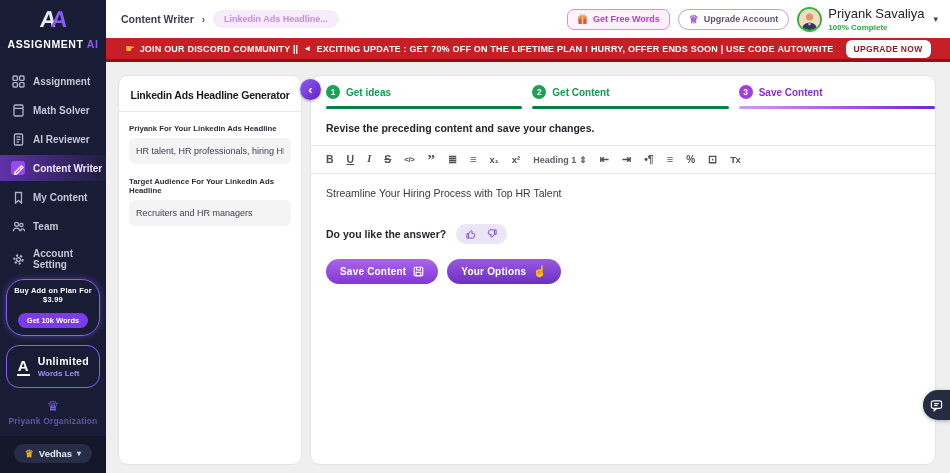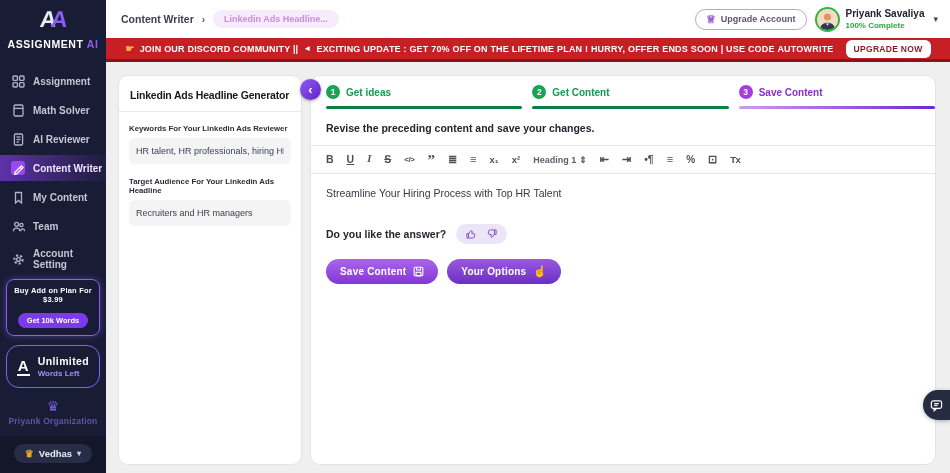--- a/index.html
+++ b/index.html
@@ -21,21 +21,21 @@
   .logo-text .suffix { color:#8b5cf6; }
 
   .nav { padding:10px 0 0; }
   .nav-item { display:flex; align-items:center; gap:8px; padding:6px 0 6px 11px; margin-bottom:3px;
     font-size:10px; font-weight:700; color:#c3c7d6; cursor:pointer; }
   .nav-icon { width:14px; height:14px; display:grid; place-items:center; color:#aeb3c6; flex-shrink:0; }
   .nav-item.active { background:linear-gradient(90deg, rgba(132,61,232,.65), rgba(132,61,232,.05)); color:#f0e7ff; }
   .nav-item.active .nav-icon { background:#9a48f0; border-radius:3px; color:#fff; }
   .sb-spacer { flex:1; }
 
-  .addon-box { margin:0 6px 9px; border:1px solid #8b5cf6; border-radius:8px; padding:6px 3px 7px;
+  .addon-box { margin:0 6px 9px; border:1px solid #8b5cf6; border-radius:18px; padding:6px 3px 7px;
     text-align:center; box-shadow:0 0 7px rgba(139,92,246,.45); }
   .addon-title { font-size:7.5px; font-weight:800; color:#fff; margin-bottom:5px; letter-spacing:.2px; }
   .addon-btn { display:inline-block; background:#7c3aed; color:#fff; font-size:7.5px; font-weight:800;
     border:none; border-radius:8px; padding:3px 9px; font-family:inherit; cursor:pointer; }
 
   .words-box { margin:0 6px 11px; border:1px solid #8b5cf6; border-radius:13px; padding:9px 4px;
     display:flex; align-items:center; justify-content:center; gap:8px; }
   .words-letter { font-size:15px; font-weight:800; color:#fff; border-bottom:2px solid #fff; line-height:1.15; padding:0 1px; }
   .words-value { font-size:10.5px; font-weight:800; color:#fff; letter-spacing:.4px; }
   .words-label { font-size:8px; font-weight:700; color:#a78bfa; margin-top:2px; }
@@ -59,38 +59,38 @@
   .crumb-pill { background:#f6ecfb; color:#c could; }
   .crumb-pill { background:#f6ecfb; color:#c98ae8; font-size:9px; font-weight:700; padding:4px 11px; border-radius:9px; min-width:100px; }
   .topbar-right { margin-left:auto; display:flex; align-items:center; gap:8px; }
   .free-words-btn { display:flex; align-items:center; gap:5px; background:#fdf1fd; border:1px solid #dd8ae4;
     color:#b93cd2; font-size:9px; font-weight:800; border-radius:7px; padding:4px 9px; font-family:inherit; cursor:pointer; }
   .upgrade-btn { display:flex; align-items:center; gap:5px; background:#fff; border:1px solid #c49be2;
     color:#5c5570; font-size:9px; font-weight:800; border-radius:12px; padding:4px 10px; font-family:inherit; cursor:pointer; }
   .upgrade-crown { color:#9a5fd0; font-size:11px; line-height:1; }
   .profile { display:flex; align-items:center; gap:6px; cursor:pointer; }
   .avatar { width:25px; height:25px; border-radius:50%; border:2px solid #2eb53a; background:#f6dfc9; overflow:hidden; }
-  .user-name { font-size:10px; font-weight:700; color:#20242f; line-height:1.25; }
+  .user-name { font-size:13px; font-weight:400; color:#20242f; line-height:1.25; }
   .user-progress { font-size:8px; font-weight:800; color:#27a844; }
   .user-chevron { font-size:9px; color:#444; margin-left:3px; }
 
   .banner { height:24px; background:#c62026; border-bottom:3px solid #84161b; display:flex; align-items:center;
     justify-content:center; gap:5px; color:#fff; font-size:9px; font-weight:700; letter-spacing:.2px;
     white-space:nowrap; overflow:hidden; flex-shrink:0; }
   .banner-hand { color:#f2b33c; font-size:10px; }
   .banner-bold { font-weight:800; }
   .banner-arrow { font-size:8px; }
   .banner-cta { background:#fff; color:#8d1a1f; font-size:8.5px; font-weight:800; border:none; border-radius:6px;
     padding:4px 8px; margin-left:7px; font-family:inherit; cursor:pointer; letter-spacing:.3px; }
 
   .content-row { flex:1; display:flex; gap:8px; padding:13px 14px 8px 12px; min-height:0; }
 
   
   .form-card { width:184px; flex-shrink:0; background:#fff; border:1px solid #e4e4e8; border-radius:10px; overflow:hidden; }
-  .form-title { font-size:10.5px; font-weight:800; color:#16181d; letter-spacing:-.2px; padding:13px 11px 10px; border-bottom:1px solid #e8e8ec; }
+  .form-title { font-size:10.5px; font-weight:800; color:#16181d; letter-spacing:-.2px; padding:13px 11px 10px; border-bottom:1px solid #e8e8ec;text-align:center; }
   .form-body { padding:12px 10px; }
   .field { margin-bottom:13px; }
   .field-label { font-size:7.8px; font-weight:700; color:#2a2e38; margin-bottom:5px; }
   .field-input { width:100%; background:#f4f4f5; border:none; border-radius:6px; font-size:9px; color:#3c4150;
     padding:8px 7px; font-family:inherit; outline:none; }
 
   
   .main-card { flex:1; min-width:0; background:#fff; border:1px solid #e4e4e8; border-radius:10px; position:relative; padding-top:9px; }
   .back-btn { position:absolute; left:-11px; top:3px; width:21px; height:21px; border-radius:50%;
     background:linear-gradient(135deg,#8b5cf6,#6322c4); color:#fff; border:none; font-size:13px; font-weight:700;
@@ -264,20 +264,30 @@
 </aside>
 
 <div class="main-col">
 
   <header class="topbar">
     <span class="crumb-root">Content Writer</span>
     <span class="crumb-sep">›</span>
     <span class="crumb-pill">Linkedin Ads Headline...</span>
 
     <div class="topbar-right">
+      <button class="free-words-btn">
+        <svg width="11" height="11" viewBox="0 0 12 12">
+            <rect x="1.5" y="4.6" width="9" height="6.4" rx="1" fill="#d9534f"></rect>
+            <rect x="1" y="2.8" width="10" height="2.2" rx=".8" fill="#e8893d"></rect>
+            <rect x="5.1" y="2.8" width="1.8" height="8.2" fill="#f5c06a"></rect>
+            <circle cx="4.4" cy="2.2" r="1.2" fill="none" stroke="#e8893d" stroke-width="1"></circle>
+            <circle cx="7.6" cy="2.2" r="1.2" fill="none" stroke="#e8893d" stroke-width="1"></circle>
+          </svg>
+        <span>Get Free Words</span>
+      </button>
       <button class="upgrade-btn">
         <span class="upgrade-crown">♕</span>
         <span>Upgrade Account</span>
       </button>
       <div class="profile">
         <span class="avatar">
           <svg width="21" height="21" viewBox="0 0 21 21">
               <rect width="21" height="21" fill="#f3dbc4"></rect>
               <circle cx="10.5" cy="8" r="3.6" fill="#d99a66"></circle>
               <path d="M3 21 c0-5 3.4-7.2 7.5-7.2 s7.5 2.2 7.5 7.2 Z" fill="#2f3b56"></path>
@@ -300,21 +310,21 @@
     <span><span>EXCITING UPDATE : </span><span class="banner-bold">GET 70% OFF</span><span> ON THE LIFETIME PLAN ! HURRY, OFFER ENDS SOON | USE CODE </span><span class="banner-bold">AUTOWRITE</span></span>
     <button class="banner-cta">UPGRADE NOW</button>
   </div>
 
   <div class="content-row">
 
     <section class="form-card">
       <div class="form-title">Linkedin Ads Headline Generator</div>
       <div class="form-body">
         <div class="field">
-          <div class="field-label">Keywords For Your Linkedin Ads Reviewer</div>
+          <div class="field-label">Priyank For Your Linkedin Ads Headline</div>
           <input class="field-input" readonly="" value="HR talent, HR professionals, hiring HR" style="">
         </div>
         <div class="field">
           <div class="field-label">Target Audience For Your Linkedin Ads Headline</div>
           <input class="field-input" readonly="" value="Recruiters and HR managers" style="">
         </div>
       </div>
     </section>
 
     <section class="main-card">

